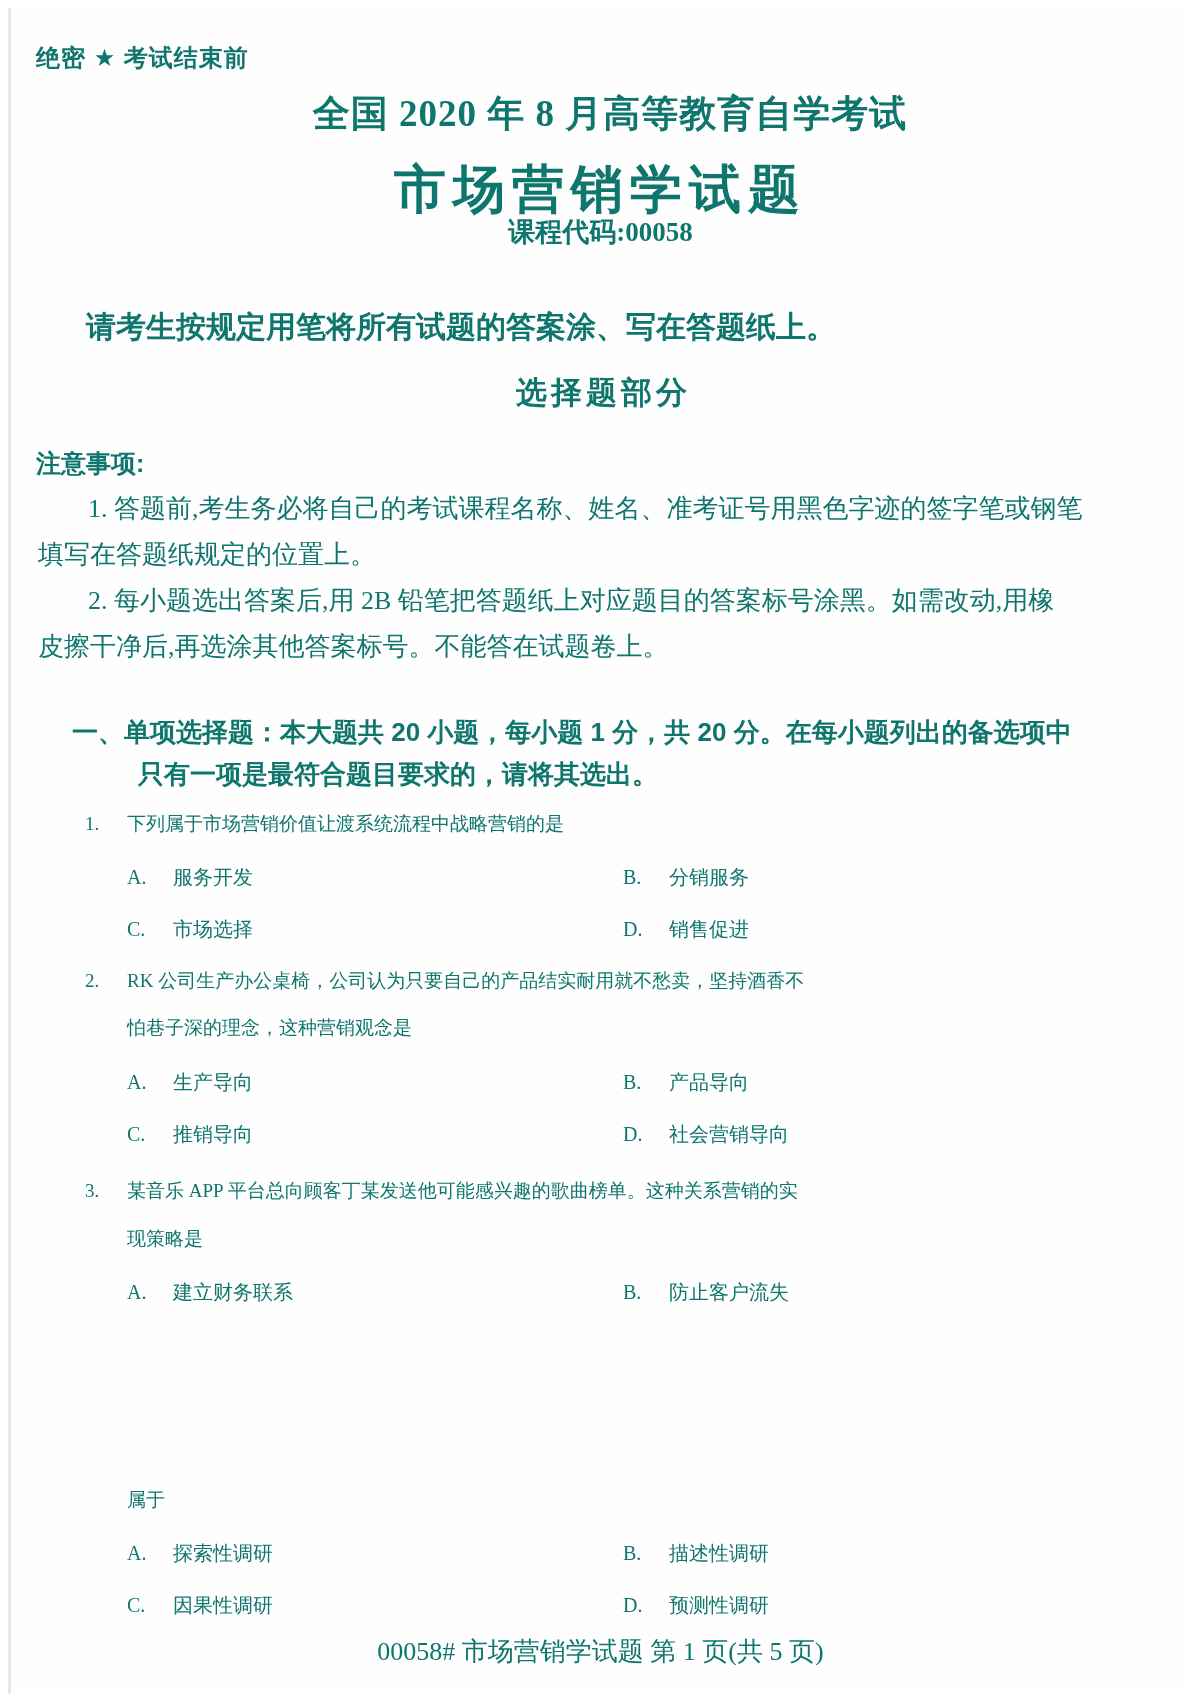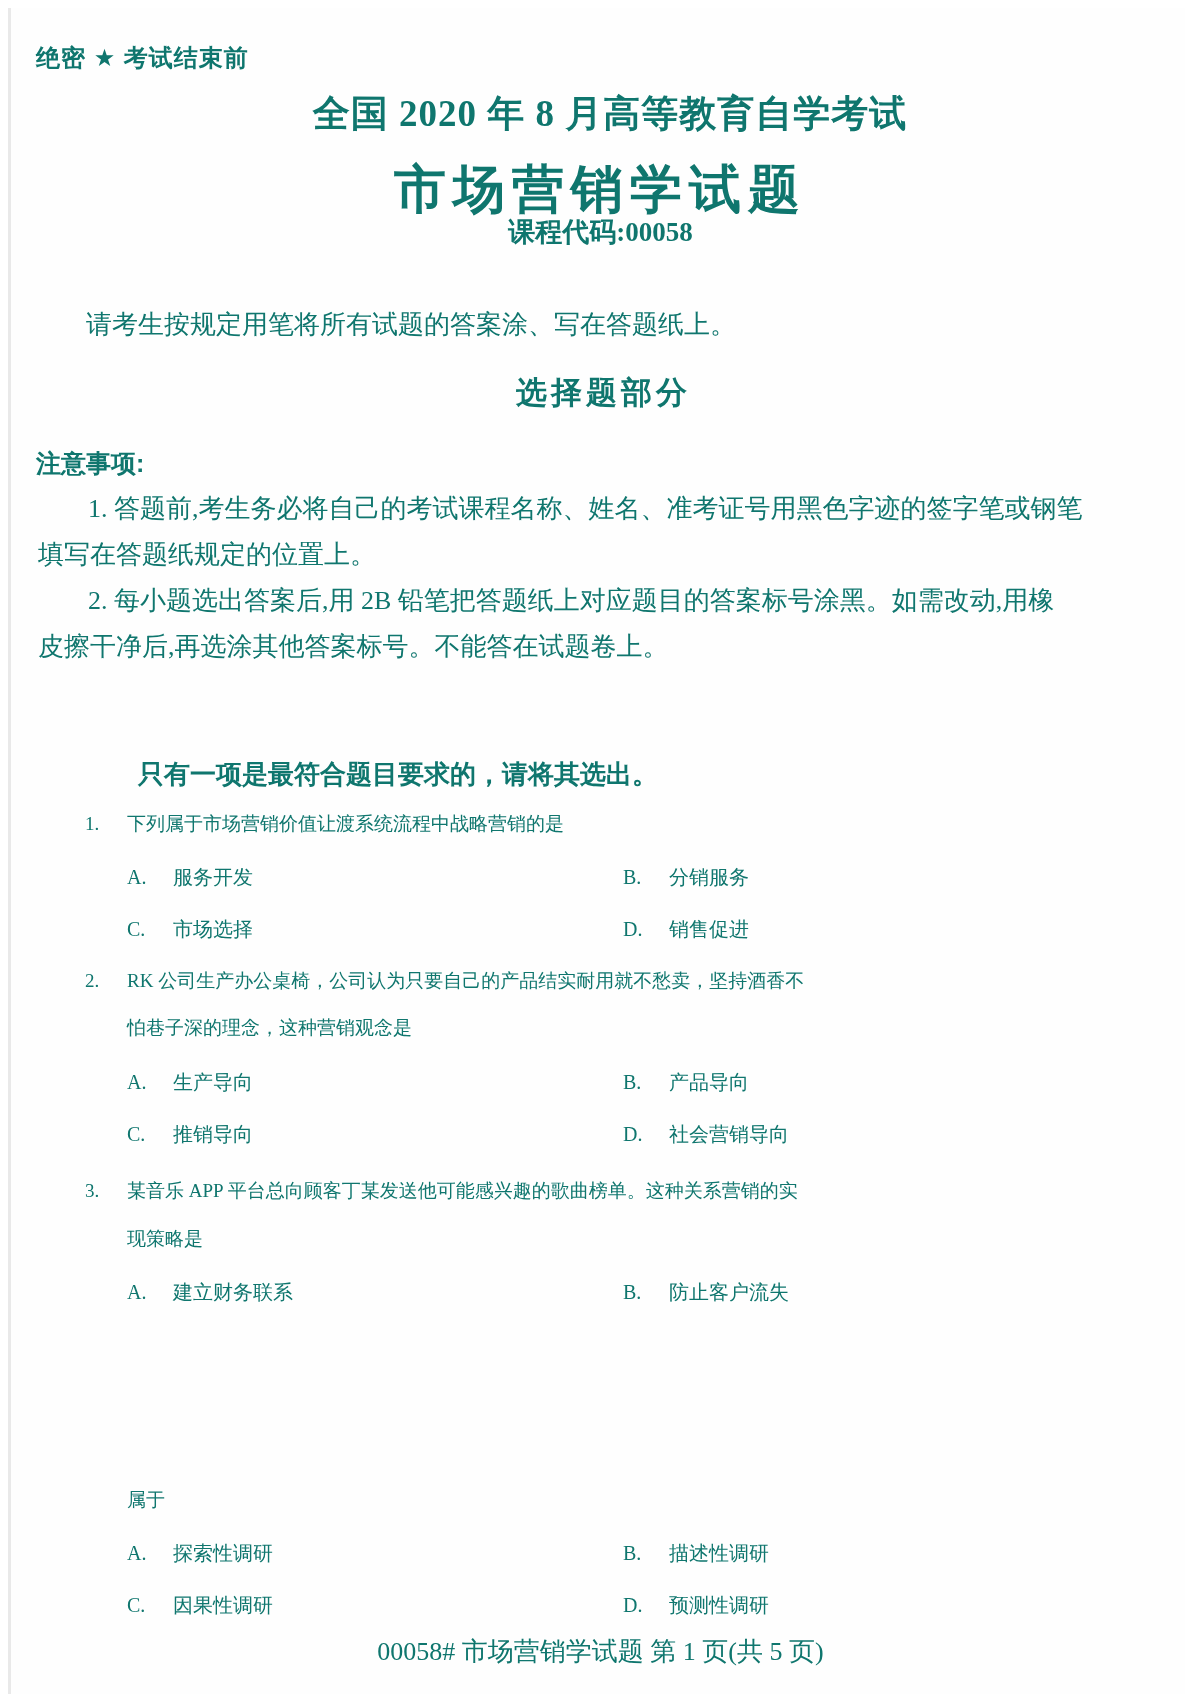--- a/index.html
+++ b/index.html
@@ -54,22 +54,22 @@
     letter-spacing: 7px;
   }
   .course {
     top: 208px;
     font-size: 27px;
     font-weight: 700;
   }
   .instruction {
     top: 301px;
     left: 78px;
-    font-size: 26px;
-    font-weight: 400;
+    font-size: 30px;
+    font-weight: 700;
   }
   .sec-title {
     top: 366px;
     font-size: 31px;
     font-weight: 700;
     letter-spacing: 4px;
     padding-left: 6px;
   }
   .notice {
     top: 440px;
@@ -122,20 +122,23 @@
 
   <div class="line sans instruction">请考生按规定用笔将所有试题的答案涂、写在答题纸上。</div>
   <div class="line sans centered sec-title">选择题部分</div>
 
   <div class="line sans notice">注意事项:</div>
   <div class="line note" style="top:485px; left:80px;">1. 答题前,考生务必将自己的考试课程名称、姓名、准考证号用黑色字迹的签字笔或钢笔</div>
   <div class="line note" style="top:531px; left:30px;">填写在答题纸规定的位置上。</div>
   <div class="line note" style="top:577px; left:80px;">2. 每小题选出答案后,用 2B 铅笔把答题纸上对应题目的答案标号涂黑。如需改动,用橡</div>
   <div class="line note" style="top:623px; left:30px;">皮擦干净后,再选涂其他答案标号。不能答在试题卷上。</div>
 
+  <div class="line sans heading" style="top:709px; left:64px;">
+    <span>一、</span><span>单项选择题：</span><span>本大题共 20 小题，每小题 1 分，共 20 分。在每小题列出的备选项中</span>
+  </div>
   <div class="line sans heading" style="top:751px; left:130px;">只有一项是最符合题目要求的，请将其选出。</div>
 
   <div class="line qline" style="top:805px; left:77px;">
     <span class="qnum">1.</span><span>下列属于市场营销价值让渡系统流程中战略营销的是</span>
   </div>
   <div class="line optrow" style="top:857px;">
     <span class="opt"><span class="olabel">A.</span><span>服务开发</span></span>
     <span class="optB"><span class="olabel">B.</span><span>分销服务</span></span>
   </div>
   <div class="line optrow" style="top:909px;">

